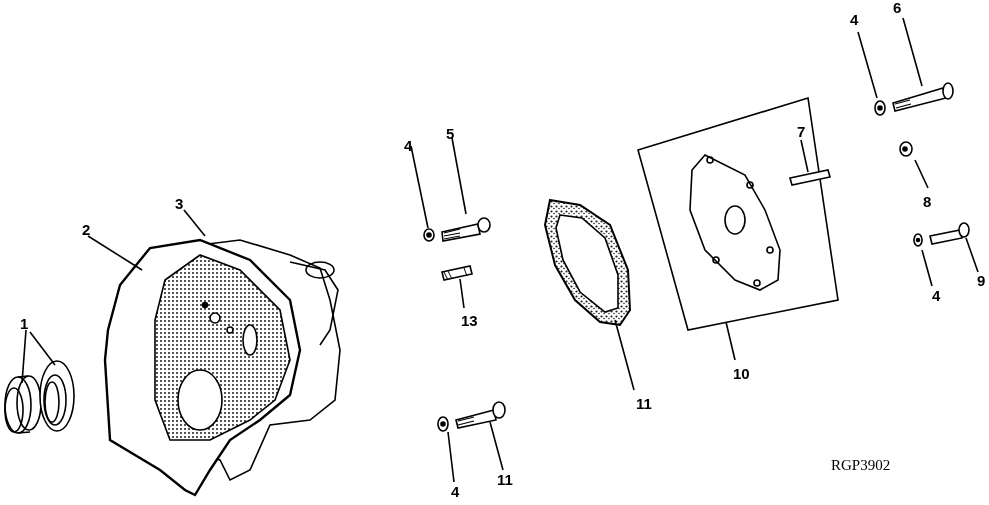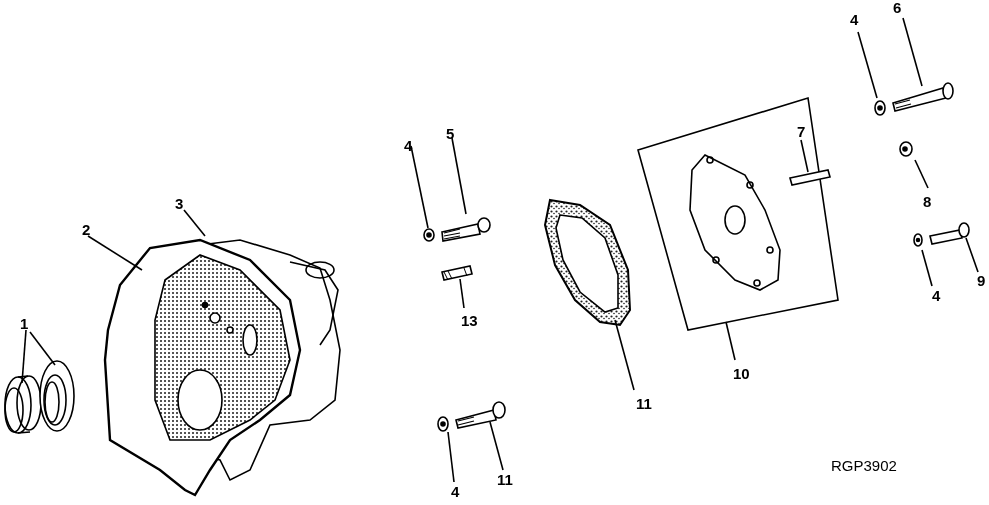--- a/index.html
+++ b/index.html
@@ -1,19 +1,19 @@
 <!DOCTYPE html>
 <html><head>
 <meta charset="utf-8">
 <style>
   html,body{margin:0;padding:0;background:#fff;}
   #canvas{position:relative;width:989px;height:505px;overflow:hidden;background:#fff;}
   svg{position:absolute;left:0;top:0;}
   .callout{position:absolute;font-family:"Liberation Sans",sans-serif;font-weight:bold;font-size:15px;color:#000;line-height:1;}
-  .figid{position:absolute;font-family:Liberation Sans, sans-serif;font-size:15px;color:#000;letter-spacing:0px;text-align:right;}
+  .figid{position:absolute;font-family:Liberation Serif, serif;font-size:15px;color:#000;letter-spacing:0px;text-align:right;}
 </style>
 </head>
 <body>
 
 <div id="canvas">
   <svg width="989" height="505" viewBox="0 0 989 505">
     <defs>
       <pattern id="dots" width="4" height="4" patternUnits="userSpaceOnUse">
         <rect width="4" height="4" fill="#fff"></rect>
         <rect x="0" y="0" width="2" height="2" fill="#555"></rect>

